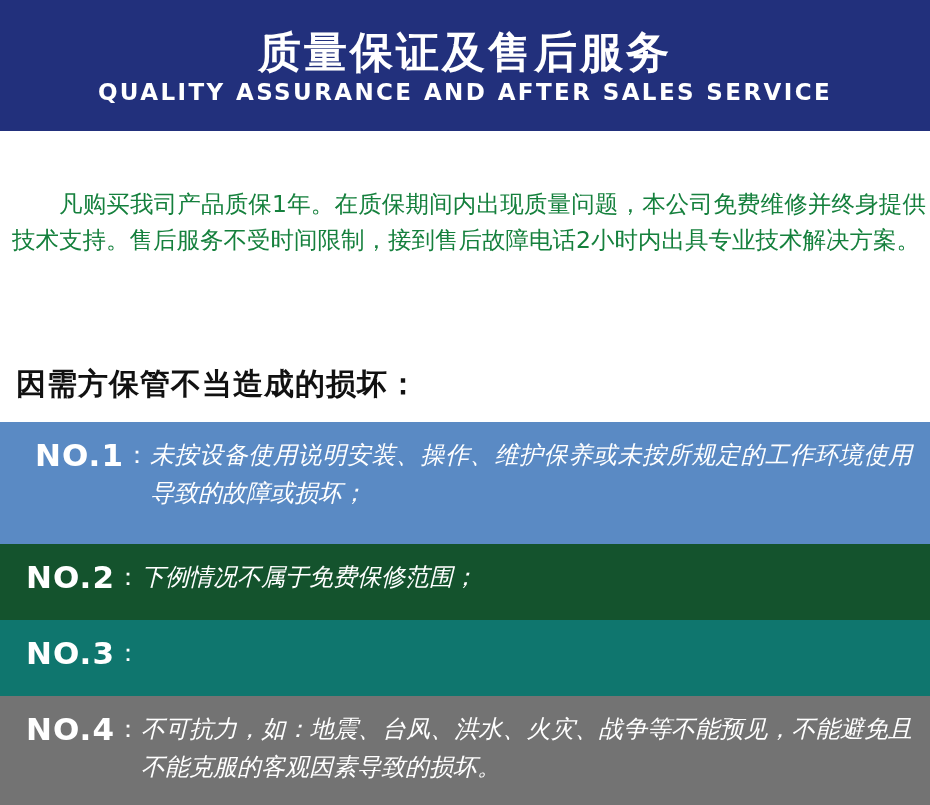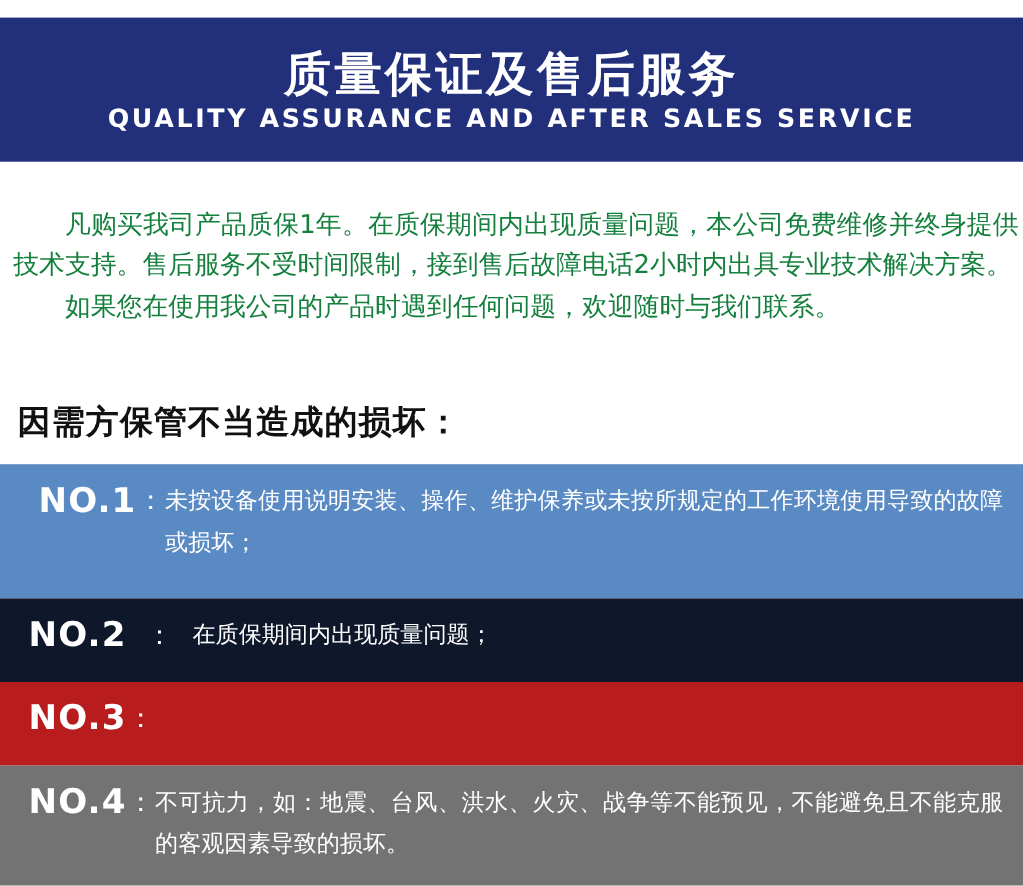--- a/index.html
+++ b/index.html
@@ -13,21 +13,21 @@
   #page {
     position: relative;
     width: 930px;
     height: 805px;
     background: #ffffff;
   }
 
   
   .banner {
     position: absolute;
-    left: 0; top: 16px;
+    left: 0; top: 0;
     width: 930px;
     height: 131px;
     background: #22307c;
     display: flex;
     flex-direction: column;
     align-items: center;
     justify-content: center;
   }
   .banner-cn {
     color: #ffffff;
@@ -84,74 +84,74 @@
     top: 422px;
     width: 930px;
   }
   .row {
     display: flex;
     align-items: flex-start;
     padding: 14px 18px 14px 26px;
     color: #ffffff;
   }
   .row-1 { background: #5a8ac4; min-height: 122px; padding-left: 35px; }
-  .row-2 { background: #0f172a; min-height: 76px; gap: 17px; }
-  .row-3 { background: #b91c1c; min-height: 76px; }
+  .row-2 { background: #14532d; min-height: 76px; }
+  .row-3 { background: #0f766e; min-height: 76px; }
   .row-4 { background: #737373; min-height: 110px; }
 
   .row-no {
     flex: 0 0 auto;
     font-size: 31px;
     font-weight: bold;
     letter-spacing: 1px;
     line-height: 38px;
     white-space: nowrap;
   }
   .row-colon {
     flex: 0 0 auto;
     font-size: 24px;
     line-height: 38px;
     padding: 0 1px;
   }
   .row-text {
     flex: 1 1 auto;
-    font-size: 21px;
+    font-size: 24px;
     line-height: 38px;
     text-align: justify;
+    font-style: italic;
   }
 </style>
 </head>
 <body>
 
 <div id="page">
 
   <div class="banner">
     <div class="banner-cn">质量保证及售后服务</div>
     <div class="banner-en">QUALITY ASSURANCE AND AFTER SALES SERVICE</div>
   </div>
 
   <div class="intro">
     <p>凡购买我司产品质保1年。在质保期间内出现质量问题，本公司免费维修并终身提供技术支持。售后服务不受时间限制，接到售后故障电话2小时内出具专业技术解决方案。</p>
-    <p>如果您在使用我公司的产品时遇到任何问题，欢迎随时与我们联系。</p>
   </div>
 
   <div class="section-heading">因需方保管不当造成的损坏：</div>
 
   <div class="rows">
 
     <div class="row row-1">
       <span class="row-no">NO.1</span>
       <span class="row-colon">：</span>
       <span class="row-text">未按设备使用说明安装、操作、维护保养或未按所规定的工作环境使用导致的故障或损坏；</span>
     </div>
 
     <div class="row row-2">
       <span class="row-no">NO.2</span>
       <span class="row-colon">：</span>
-      <span class="row-text">在质保期间内出现质量问题；</span>
+      <span class="row-text">下例情况不属于免费保修范围；</span>
     </div>
 
     <div class="row row-3">
       <span class="row-no">NO.3</span>
       <span class="row-colon">：</span>
     </div>
 
     <div class="row row-4">
       <span class="row-no">NO.4</span>
       <span class="row-colon">：</span>

